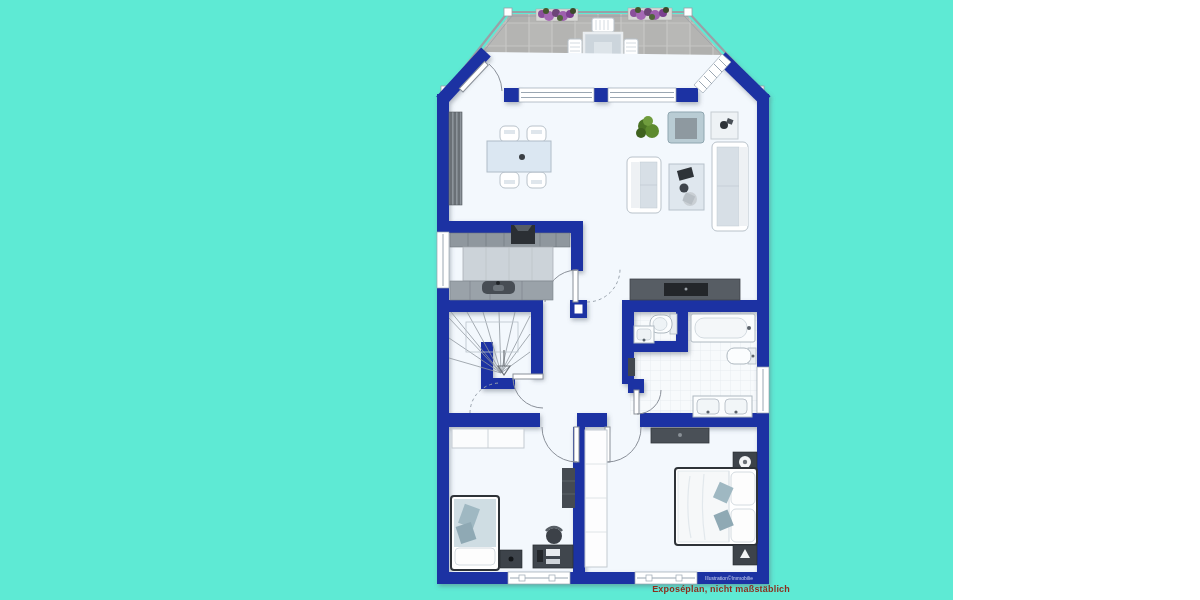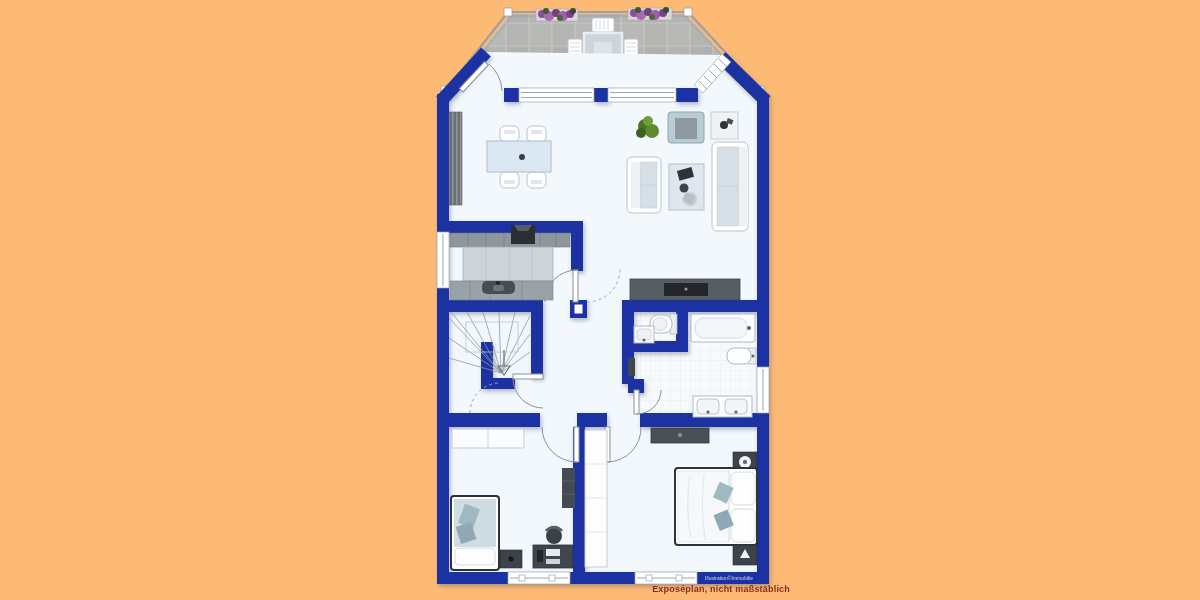--- a/index.html
+++ b/index.html
@@ -1,16 +1,16 @@
 <!DOCTYPE html>
 <html><head>
 <meta charset="utf-8">
 <style>
   html,body{margin:0;padding:0;background:#ffffff;}
-  .stage{width:1200px;height:600px;position:relative;background:#fdba74;font-family:"Liberation Sans",sans-serif;}
+  .stage{width:953px;height:600px;position:relative;background:#5eead4;font-family:"Liberation Sans",sans-serif;}
   svg{display:block;}
   .wall{fill:#1d31a3;}
   .floor{fill:#f3f8fd;}
   .win{fill:#ffffff;stroke:#9aa6b2;stroke-width:0.7;}
   .winline{stroke:#9aa6b2;stroke-width:1;fill:none;}
   .arc{stroke:#8a9099;stroke-width:1;fill:none;}
   .arcd{stroke:#9aa3ad;stroke-width:1;fill:none;stroke-dasharray:3 3;}
   .leaf{fill:#ffffff;stroke:#8a9099;stroke-width:1;}
   .rail{stroke:#9aa0a6;fill:none;}
   .furn-dark{fill:#3d434a;stroke:#25292e;stroke-width:0.6;}

